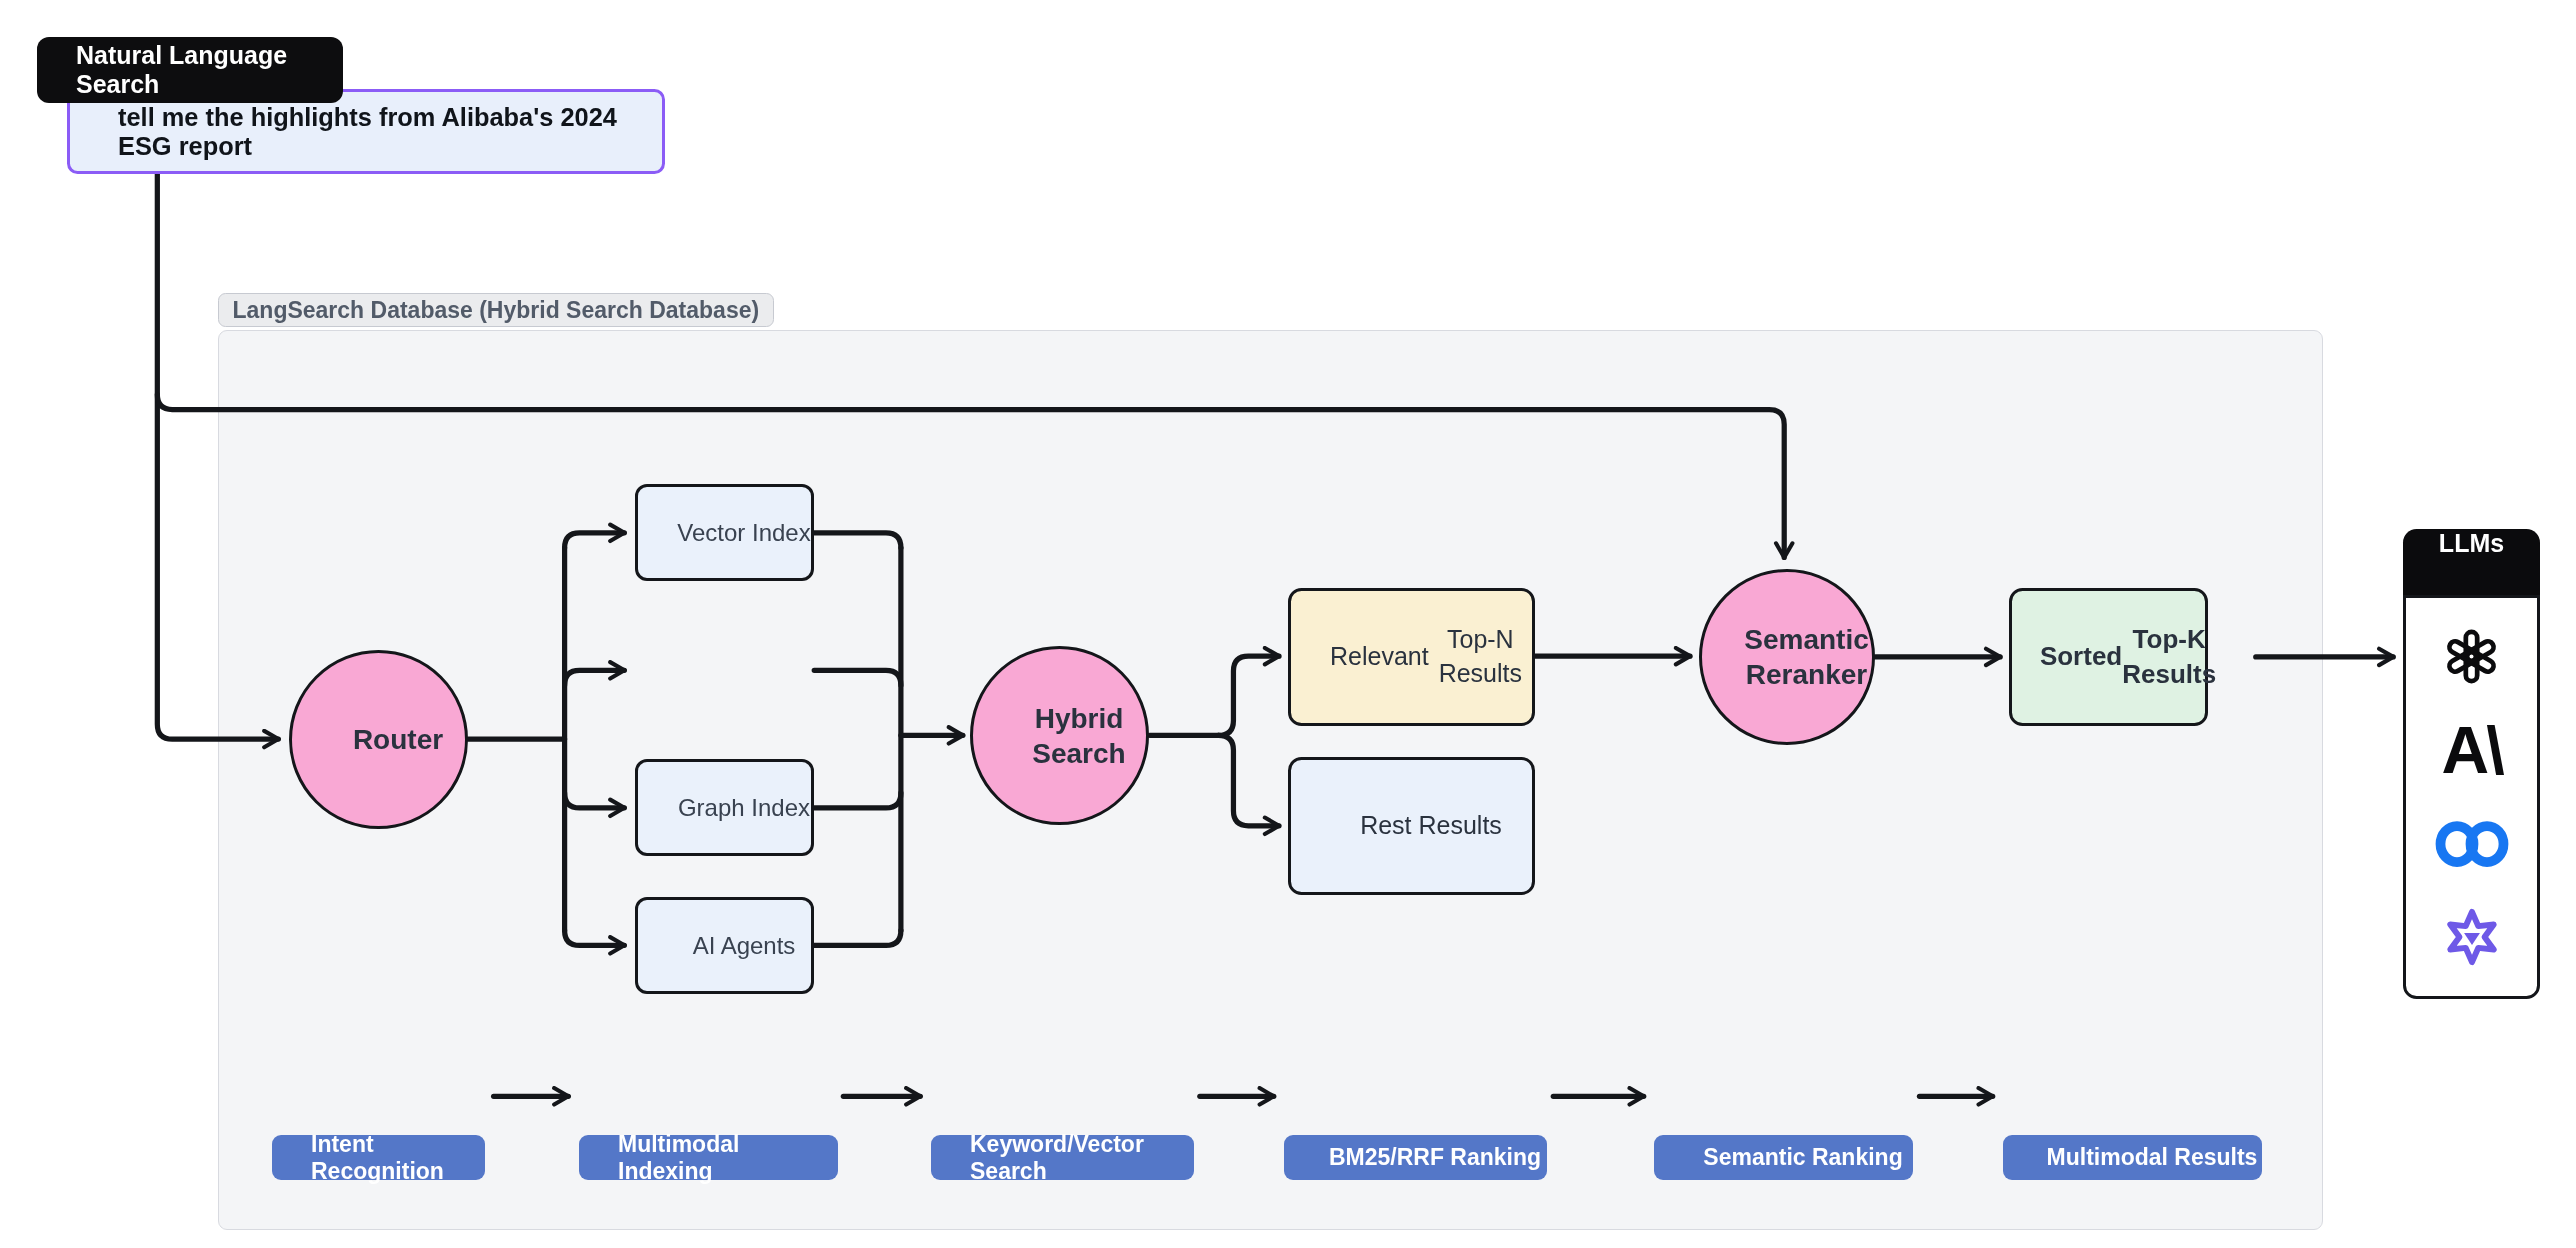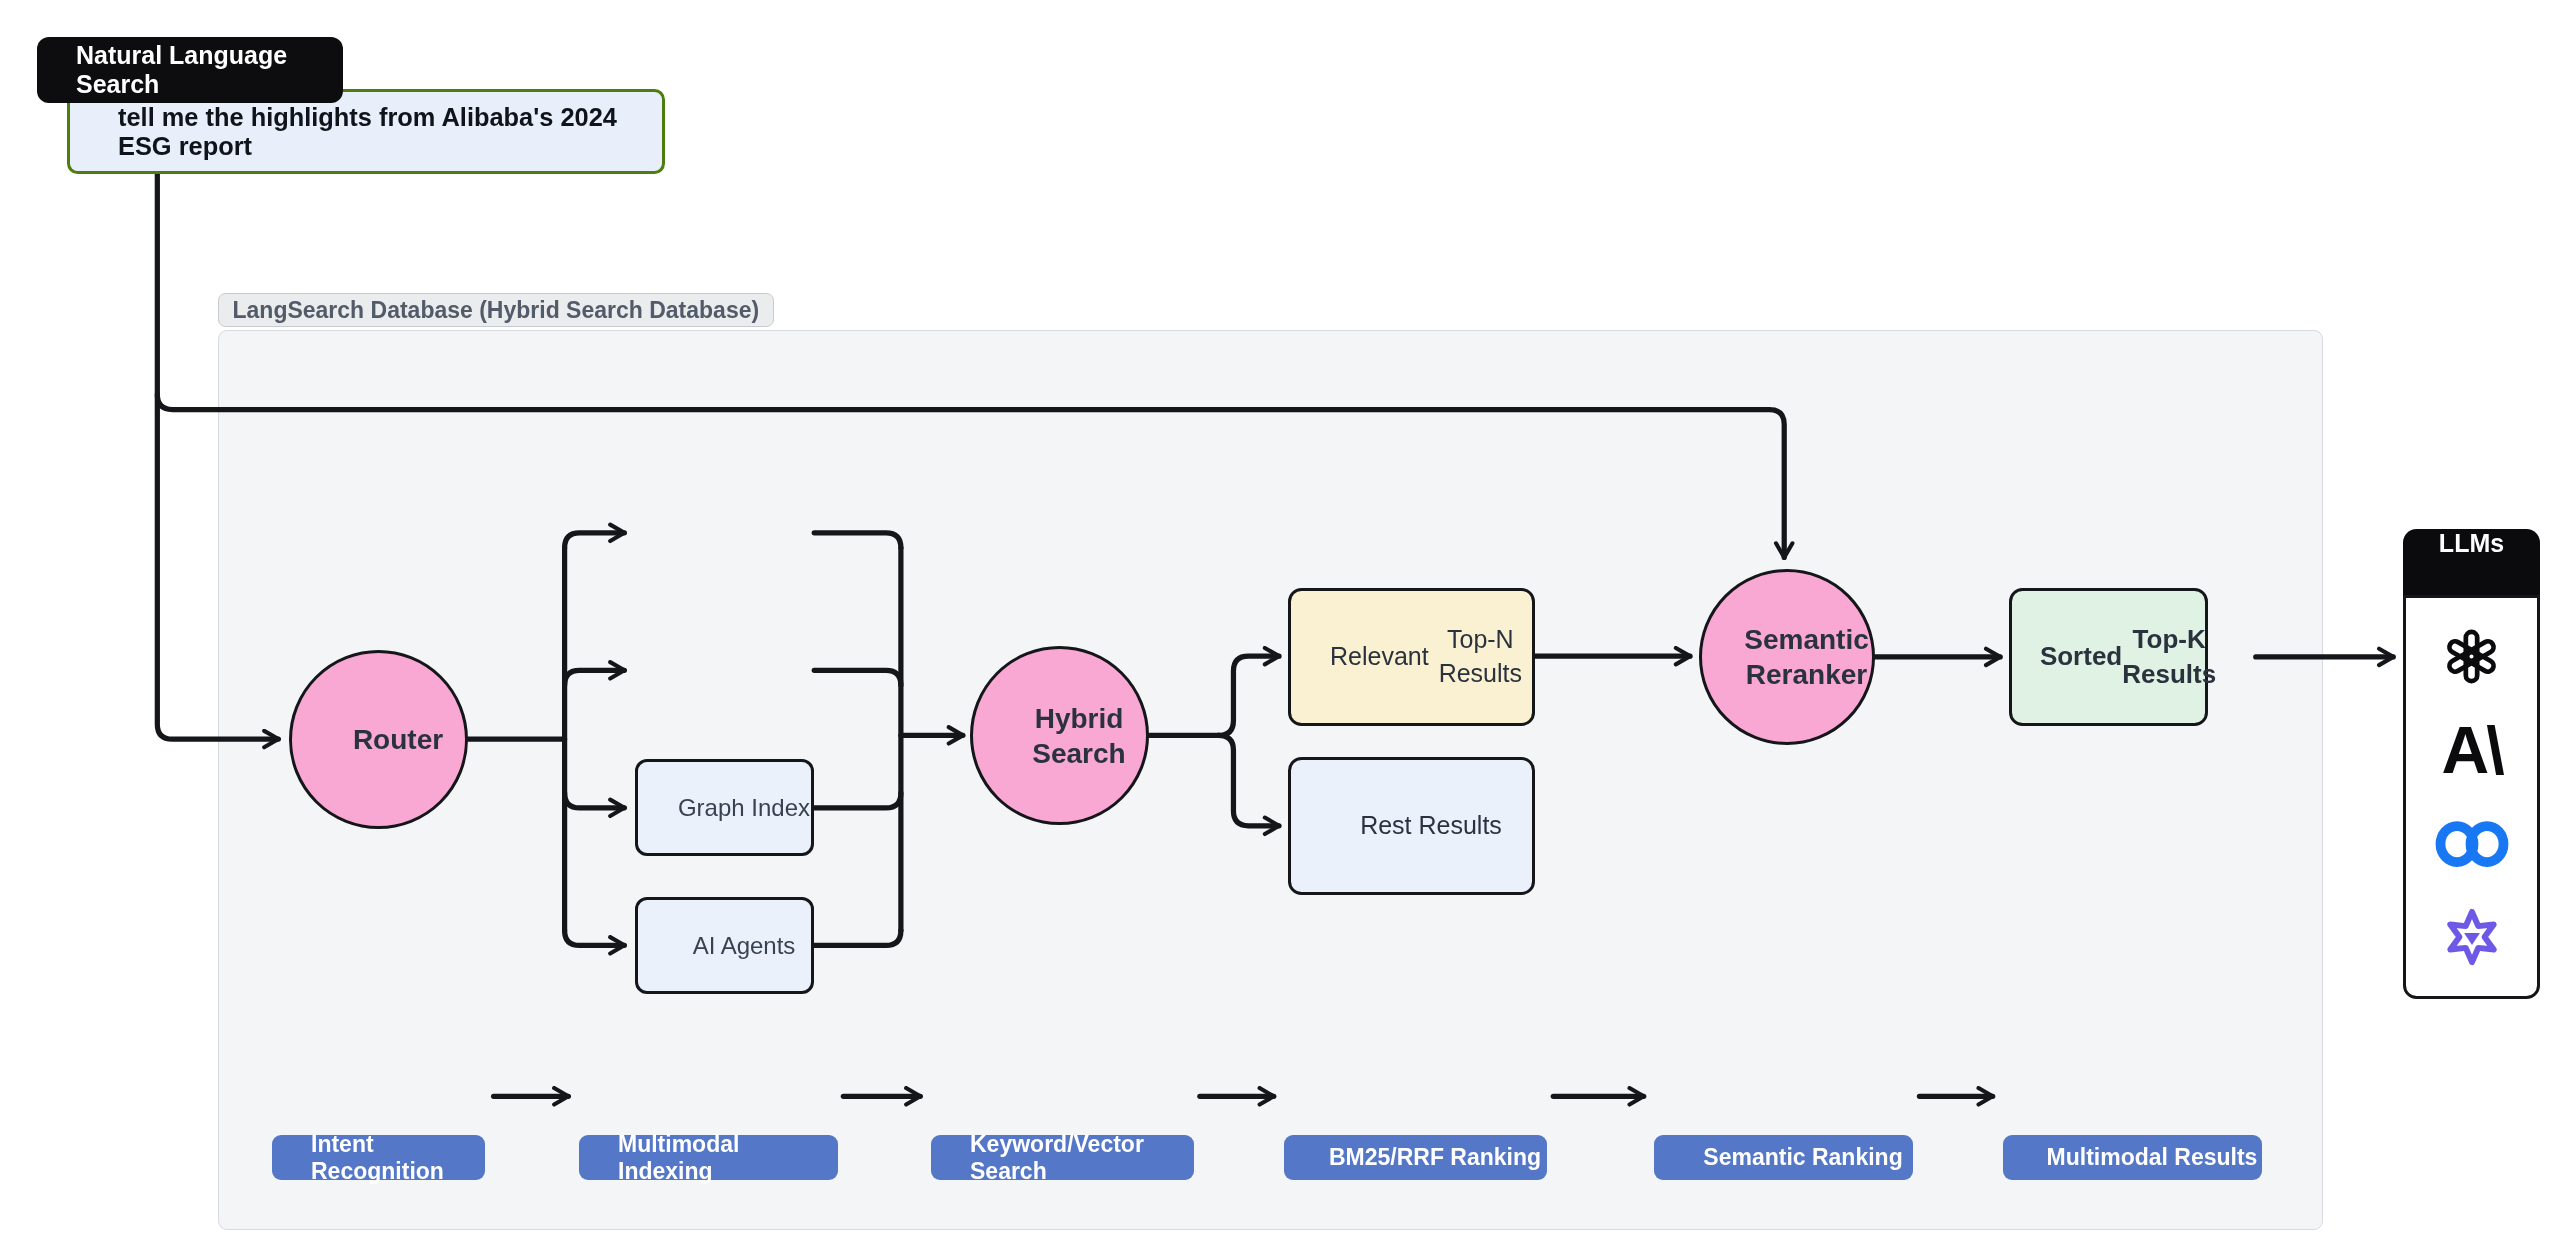--- a/index.html
+++ b/index.html
@@ -10,21 +10,21 @@
   .abs{position:absolute;box-sizing:border-box;padding-left:39px;}
   .wires{position:absolute;left:0;top:0;pointer-events:none;}
 
   .badge{
     left:37px;top:37px;width:306px;height:66px;background:#0D0D0F;border-radius:12px;
     display:flex;align-items:center;justify-content:center;
     color:#ffffff;font-weight:bold;font-size:25px;z-index:6;
   }
   .query-box{
     left:67px;top:89px;width:598px;height:85px;background:#E8EFFB;
-    border:3px solid #4d7c0f;border-radius:10.5px;display:flex;align-items:center;
+    border:3px solid #8b5cf6;border-radius:10.5px;display:flex;align-items:center;
     padding-left:48px;font-weight:bold;font-size:25.4px;color:#10141a;z-index:5;
   }
   .db-label{
     left:218px;top:293px;height:34px;background:#EBECEE;border:1.5px solid #C7CAD1;
     border-radius:7.5px;display:inline-flex;align-items:center;padding:0 13.5px;
     font-weight:bold;font-size:23px;color:#525B69;white-space:nowrap;z-index:2;
   }
   .container-box{
     left:218px;top:330px;width:2105px;height:900px;background:#F4F5F7;
     border:1.5px solid #D8DAE0;border-radius:9px;z-index:0;
@@ -142,20 +142,23 @@
   </div>
 
   <div class="abs db-label">
     <span>LangSearch Database (Hybrid Search Database)</span>
   </div>
 
   <div class="abs node-circle router">
     <span>Router</span>
   </div>
 
+  <div class="abs index-box" style="top:484px">
+    <span>Vector Index</span>
+  </div>
   <div class="abs index-box" style="top:759px">
     <span>Graph Index</span>
   </div>
   <div class="abs index-box" style="top:897px">
     <span>AI Agents</span>
   </div>
 
   <div class="abs node-circle hybrid">
     <span>Hybrid</span>
     <span>Search</span>

